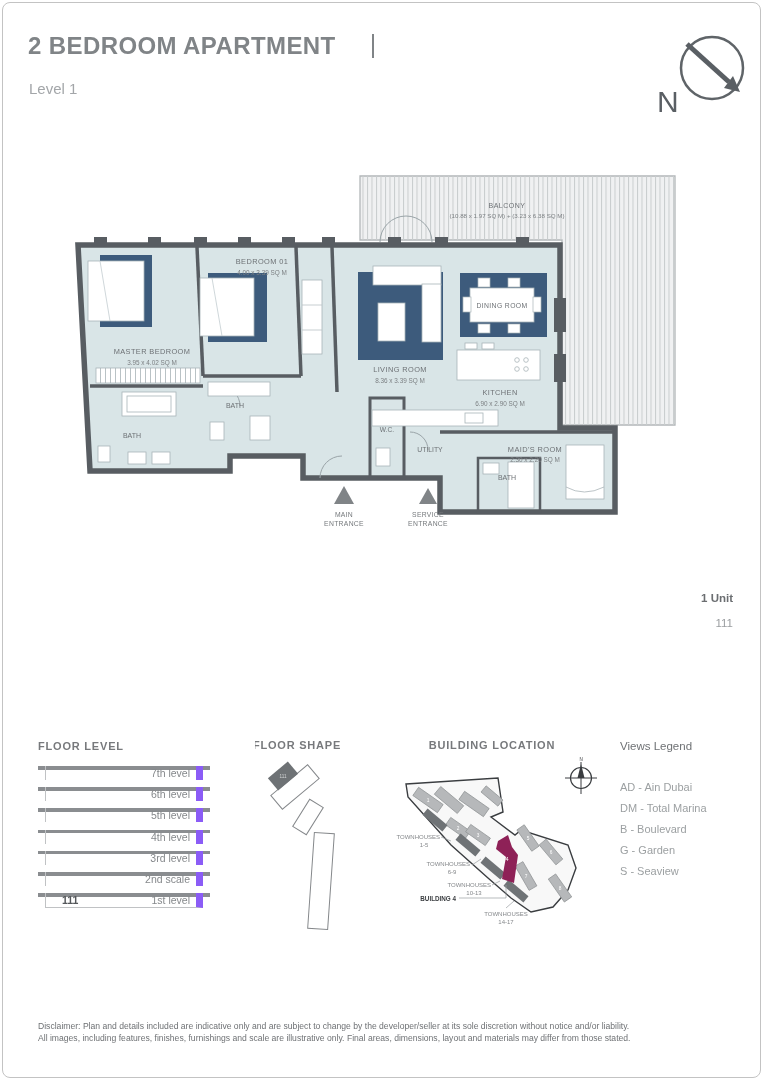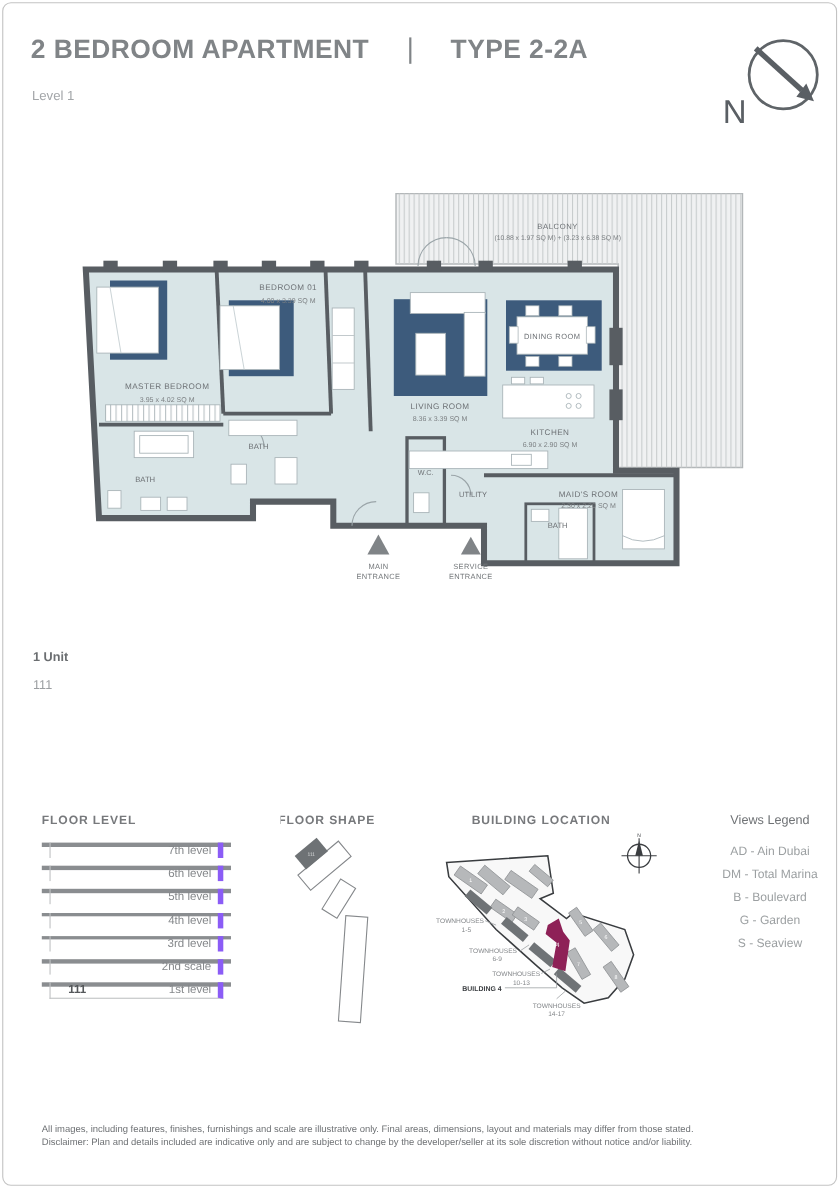--- a/index.html
+++ b/index.html
@@ -2,66 +2,65 @@
 <html><head>
 <meta charset="utf-8">
 <style>
   html,body{margin:0;padding:0;background:#fff;}
   body{width:763px;height:1080px;position:relative;font-family:"Liberation Sans",sans-serif;overflow:hidden;}
   .page-border{position:absolute;inset:2px;border:1px solid #c3c3c3;border-radius:8px;pointer-events:none;}
 
   
   .title{position:absolute;left:28px;top:32px;font-size:24px;font-weight:700;color:#808487;letter-spacing:.4px;display:flex;align-items:center;gap:26px;}
   .title .tdiv{display:inline-block;width:2px;height:24px;background:#808487;margin:0 10px;}
-  .subtitle{position:absolute;left:29px;top:80px;font-size:12px;color:#a3a6a9;}
+  .subtitle{position:absolute;left:29px;top:80px;font-size:15px;color:#a3a6a9;}
   .north-svg{position:absolute;left:645px;top:28px;}
 
   
   .plan-svg{position:absolute;left:70px;top:160px;}
 
   
   .unit-table{position:absolute;left:30px;top:592px;width:703px;display:flex;}
-  .unit-col{flex:1;text-align:left;}
+  .unit-col{flex:1;text-align:right;}
   .unit-col .hd{font-size:11.5px;font-weight:700;color:#6b6e71;}
   .unit-col .val{margin-top:13px;font-size:11.5px;color:#9b9ea1;}
 
   
   .floor-level{position:absolute;left:38px;top:740px;width:172px;}
   .fl-title{text-align:left;font-size:11px;font-weight:700;letter-spacing:.8px;color:#77797c;}
   .fl-diagram{margin-top:14px;}
   .fl-row{position:relative;height:17.6px;}
   .fl-bar{position:absolute;left:0;right:0;top:0;height:3.6px;background:#8a8d90;}
-  .fl-cell{margin:3.6px 7px 0 7px;height:14px;border-left:1px solid #c0c2c4;border-right:5px solid #8b5cf6;
+  .fl-cell{margin:3.6px 7px 0 7px;height:14px;border-left:1px solid #c0c2c4;border-right:7px solid #8b5cf6;
            font-size:10.5px;color:#85888b;line-height:14px;text-align:right;padding-right:6px;position:relative;}
   .fl-row:last-child .fl-cell{border-bottom:1px solid #c0c2c4;}
   .fl-unit{position:absolute;left:16px;top:0;font-weight:700;color:#55585b;}
 
   .floor-shape-svg{position:absolute;left:255px;top:735px;}
   .building-location-svg{position:absolute;left:388px;top:735px;}
 
   
-  .views-legend{position:absolute;left:640px;top:740px;width:120px;text-align:center;}
+  .views-legend{position:absolute;left:620px;top:740px;width:120px;}
   .vl-title{font-size:11.5px;color:#6f7275;}
   .vl-item{font-size:11px;color:#9ca0a2;margin-top:0;line-height:21px;}
-  .vl-list{margin-top:12px;}
+  .vl-list{margin-top:25px;}
 
   
   .disclaimer{position:absolute;left:38px;top:1021px;width:640px;font-size:8.6px;color:#6e7174;line-height:11.5px;}
 
   text{font-family:"Liberation Sans",sans-serif;}
 </style>
 </head>
 <body>
 
 <div class="page-border"></div>
 
 <div class="title">
   <span>2 BEDROOM APARTMENT</span>
   <span class="tdiv"></span>
-  <span>TYPE 2-2A</span>
 </div>
 <div class="subtitle">Level 1</div>
 
 <svg class="north-svg" width="110" height="95" viewBox="0 0 110 95">
   <circle cx="67" cy="40" r="31" fill="none" stroke="#5f6468" stroke-width="2.5"></circle>
   <line x1="42" y1="16" x2="84" y2="54" stroke="#5a5f64" stroke-width="5"></line>
   <polygon points="95,64 79,60 88,48" fill="#5a5f64"></polygon>
   <text x="12" y="84" font-family="Liberation Serif, serif" font-size="30" fill="#5a5f64">N</text>
 </svg>
 
@@ -344,15 +343,15 @@
   <div class="vl-list">
     <div class="vl-item">AD - Ain Dubai</div>
     <div class="vl-item">DM - Total Marina</div>
     <div class="vl-item">B - Boulevard</div>
     <div class="vl-item">G - Garden</div>
     <div class="vl-item">S - Seaview</div>
   </div>
 </div>
 
 <div class="disclaimer">
+  <div>Disclaimer: Plan and details included are indicative only and are subject to change by the developer/seller at its sole discretion without notice and/or liability.</div>
   <div>All images, including features, finishes, furnishings and scale are illustrative only. Final areas, dimensions, layout and materials may differ from those stated.</div>
-  <div>Disclaimer: Plan and details included are indicative only and are subject to change by the developer/seller at its sole discretion without notice and/or liability.</div>
 </div>
 
 </body></html>

